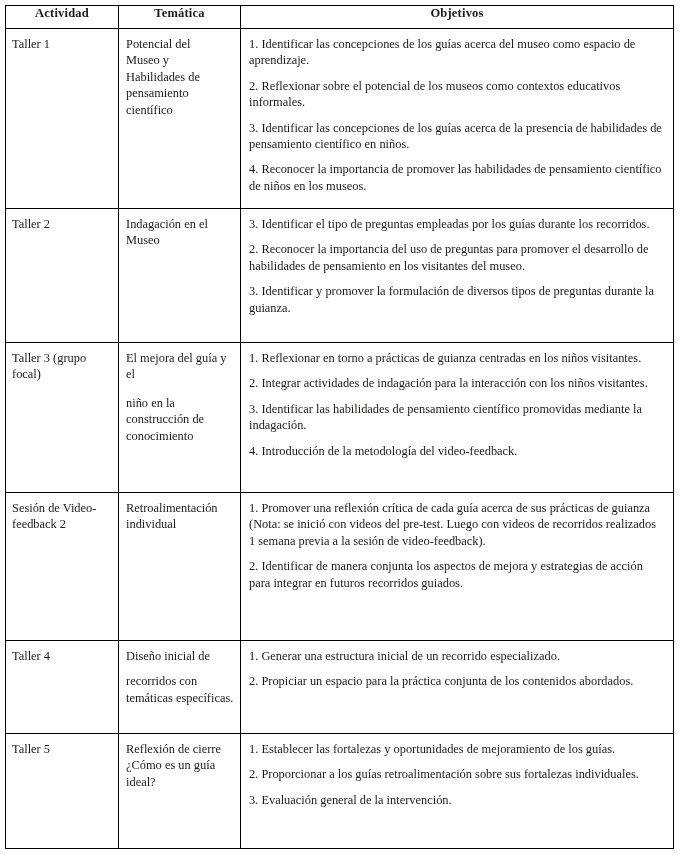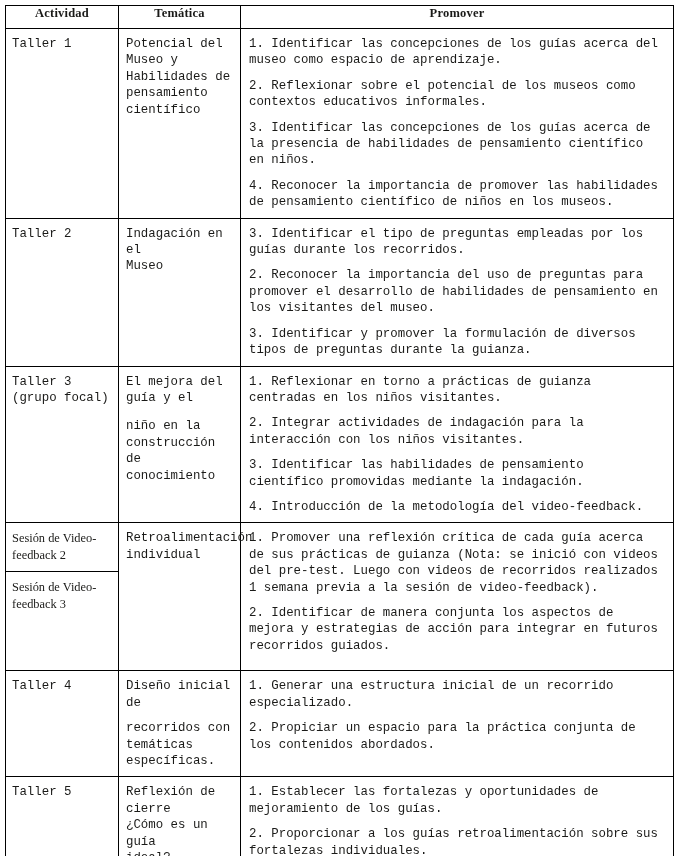--- a/index.html
+++ b/index.html
@@ -55,21 +55,20 @@
     letter-spacing: 0.2px;
   }
 
   
   td.cell {
     font-size: 12.4px;
     line-height: 16.4px;
   }
   td.cell .pad {
     padding: 7px 7px 7px 6px;
-    font-family: Liberation Mono, monospace;
   }
   td.col-activity .pad { padding: 7px 4px 7px 6px; }
   td.col-tematica .pad { padding: 7px 5px 7px 7px; }
   td.col-objetivos .pad { padding: 7px 8px 7px 8px; }
 
   p.line {
     margin: 0;
     padding: 0;
   }
   p.line + p.line {
@@ -121,21 +120,21 @@
     <colgroup>
       <col class="c-activity">
       <col class="c-tematica">
       <col class="c-objetivos">
     </colgroup>
 
     <thead>
       <tr>
         <th>Actividad</th>
         <th>Temática</th>
-        <th>Promover</th>
+        <th>Objetivos</th>
       </tr>
     </thead>
 
     <tbody>
 
       <tr class="row-t1">
         <td class="cell col-activity">
           <div class="pad">
             <p class="line">Taller 1</p>
           </div>
@@ -202,23 +201,20 @@
         </td>
       </tr>
 
       <tr class="row-vf">
         <td class="cell col-activity">
           <table class="subrows">
             <tbody>
             <tr>
               <td>Sesión de Video-feedback 2</td>
             </tr>
-            <tr>
-              <td>Sesión de Video-feedback 3</td>
-            </tr>
           </tbody>
             </table>
         </td>
         <td class="cell col-tematica">
           <div class="pad">
             <p class="line">Retroalimentación</p>
             <p class="line">individual</p>
           </div>
         </td>
         <td class="cell col-objetivos">

